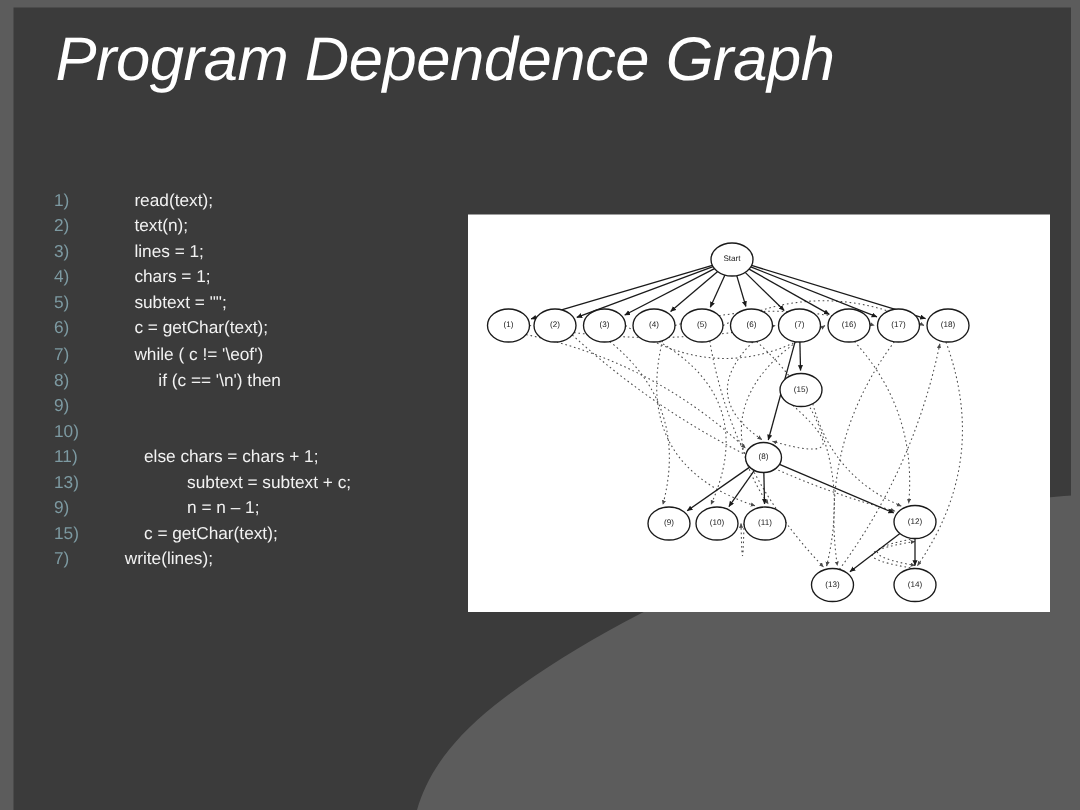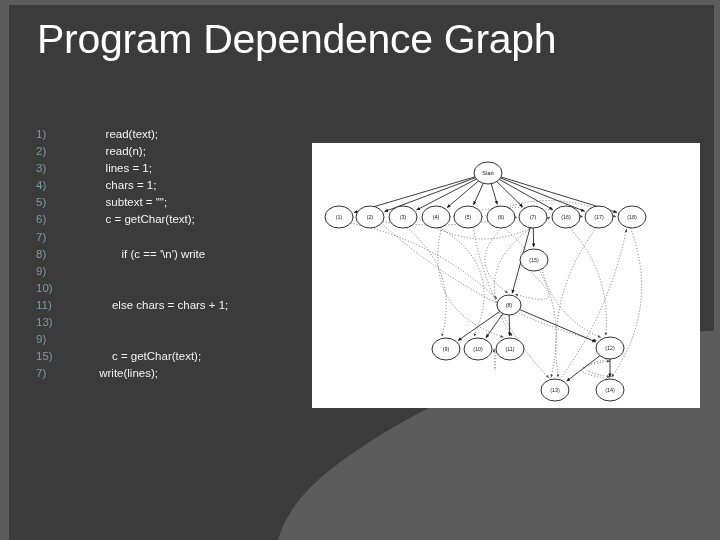--- a/index.html
+++ b/index.html
@@ -58,20 +58,21 @@
     position: absolute;
     left: 37px;
     top: 14px;
     width: 560px;
     color: #ffffff;
     font-size: 41px;
     line-height: 50px;
     font-weight: 400;
     letter-spacing: -0.3px;
     white-space: pre-wrap;
+    font-style: italic;
   }
 
   
   #code-listing {
     position: absolute;
     left: 36px;
     top: 126px;
     width: 280px;
     font-size: 11.5px;
     line-height: 17.1px;
@@ -84,21 +85,20 @@
   .code-num {
     width: 44px;
     flex: 0 0 44px;
     color: #7d9aa2;
     font-size: 11.5px;
   }
   .code-text {
     color: #f2f2f2;
     font-size: 11.5px;
     white-space: pre;
-    margin-left: 16px;
   }
 
   
   #graph-panel {
     position: absolute;
     left: 312px;
     top: 143px;
     width: 388px;
     height: 265px;
     background: #ffffff;
@@ -145,60 +145,63 @@
 
   <div id="title">Program Dependence Graph</div>
 
   <div id="code-listing">
       <div class="code-row">
         <span class="code-num">1)</span>
         <span class="code-text">   read(text);</span>
       </div>
       <div class="code-row">
         <span class="code-num">2)</span>
-        <span class="code-text">   read(n);</span>
+        <span class="code-text">   text(n);</span>
       </div>
       <div class="code-row">
         <span class="code-num">3)</span>
         <span class="code-text">   lines = 1;</span>
       </div>
       <div class="code-row">
         <span class="code-num">4)</span>
         <span class="code-text">   chars = 1;</span>
       </div>
       <div class="code-row">
         <span class="code-num">5)</span>
         <span class="code-text">   subtext = "";</span>
       </div>
       <div class="code-row">
         <span class="code-num">6)</span>
         <span class="code-text">   c = getChar(text);</span>
       </div>
       <div class="code-row">
         <span class="code-num">7)</span>
+        <span class="code-text">   while ( c != '\eof')</span>
       </div>
       <div class="code-row">
         <span class="code-num">8)</span>
-        <span class="code-text">        if (c == '\n') write</span>
+        <span class="code-text">        if (c == '\n') then</span>
       </div>
       <div class="code-row">
         <span class="code-num">9)</span>
       </div>
       <div class="code-row">
         <span class="code-num">10)</span>
       </div>
       <div class="code-row">
         <span class="code-num">11)</span>
         <span class="code-text">     else chars = chars + 1;</span>
       </div>
       <div class="code-row">
         <span class="code-num">13)</span>
+        <span class="code-text">              subtext = subtext + c;</span>
       </div>
       <div class="code-row">
         <span class="code-num">9)</span>
+        <span class="code-text">              n = n – 1;</span>
       </div>
       <div class="code-row">
         <span class="code-num">15)</span>
         <span class="code-text">     c = getChar(text);</span>
       </div>
       <div class="code-row">
         <span class="code-num">7)</span>
         <span class="code-text"> write(lines);</span>
       </div>
     </div>

